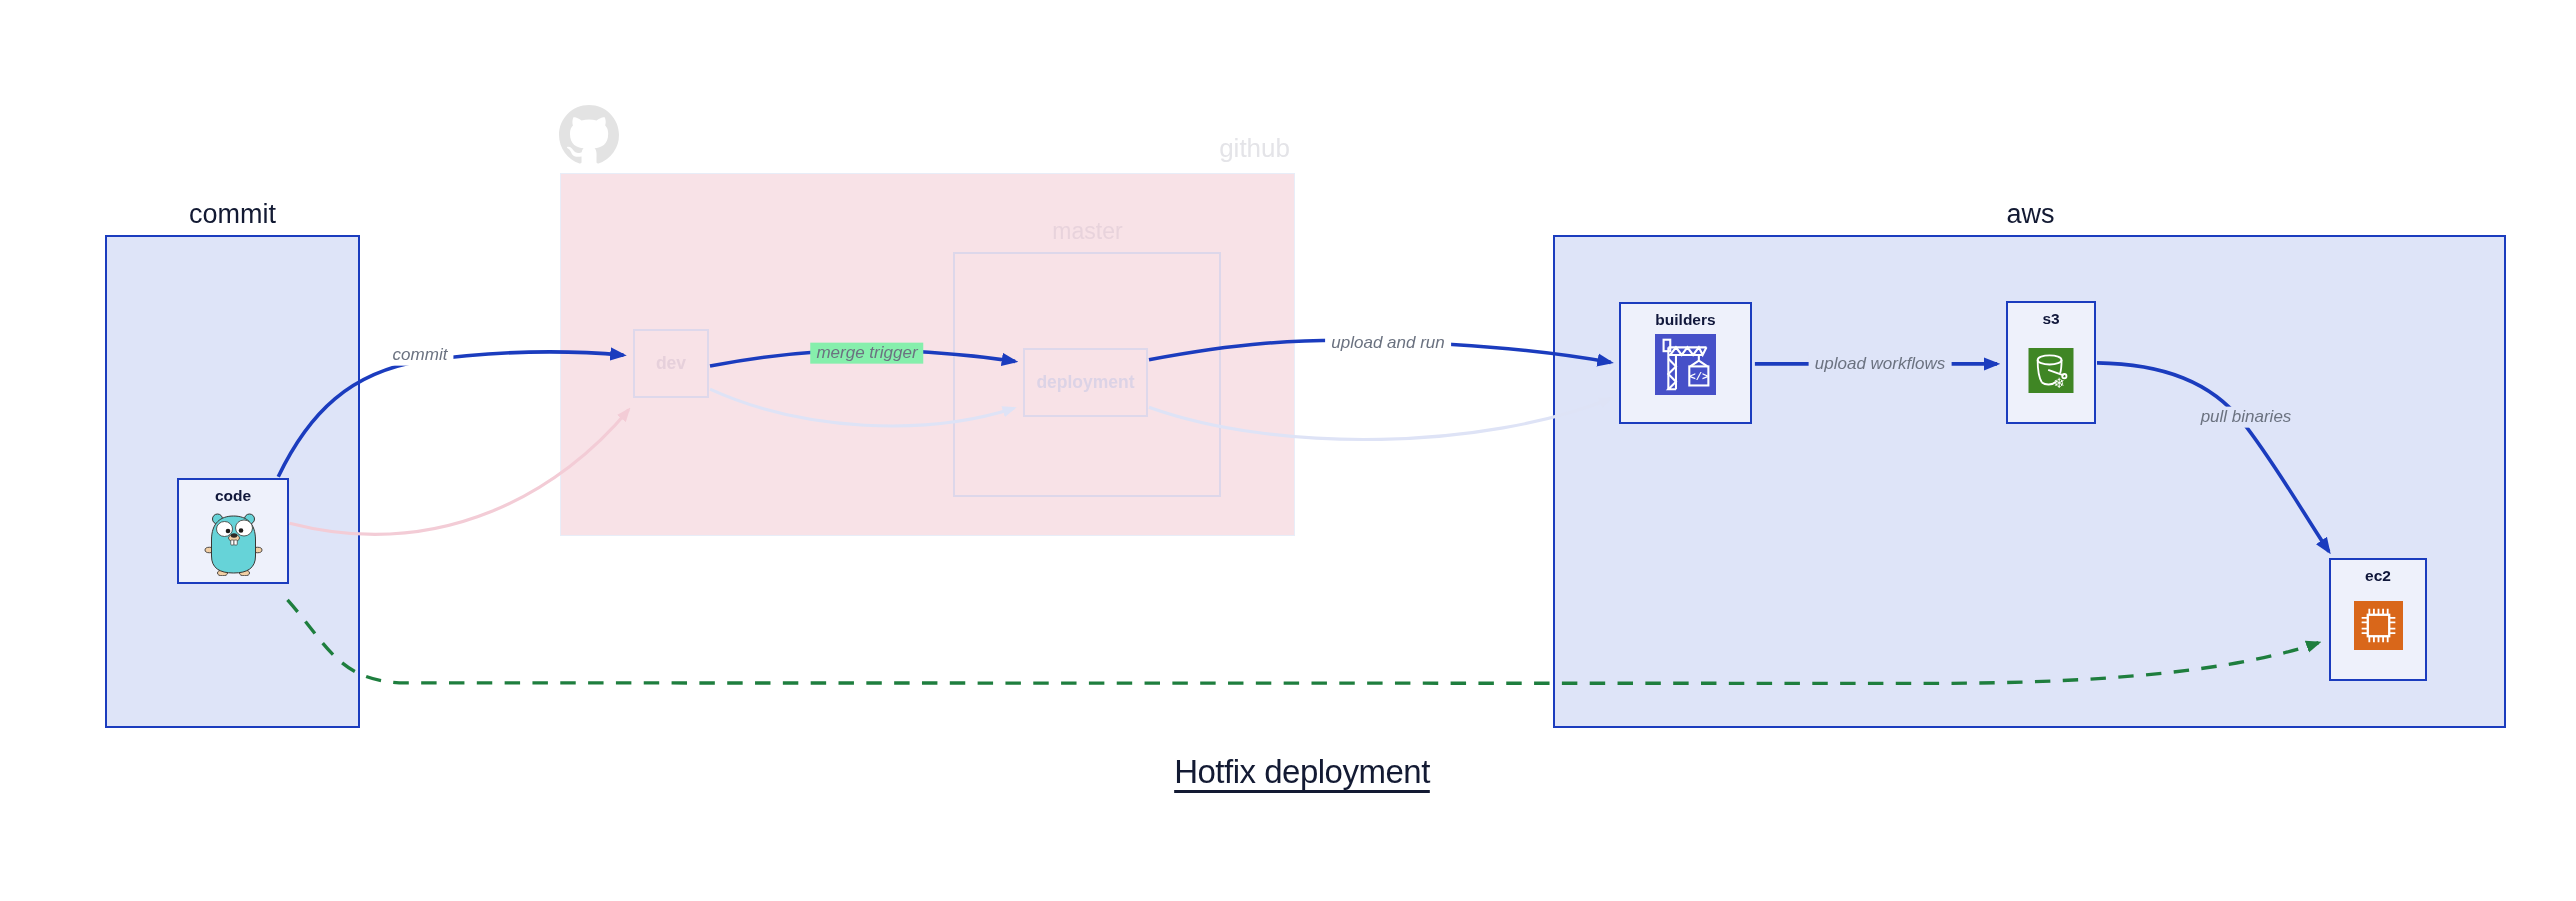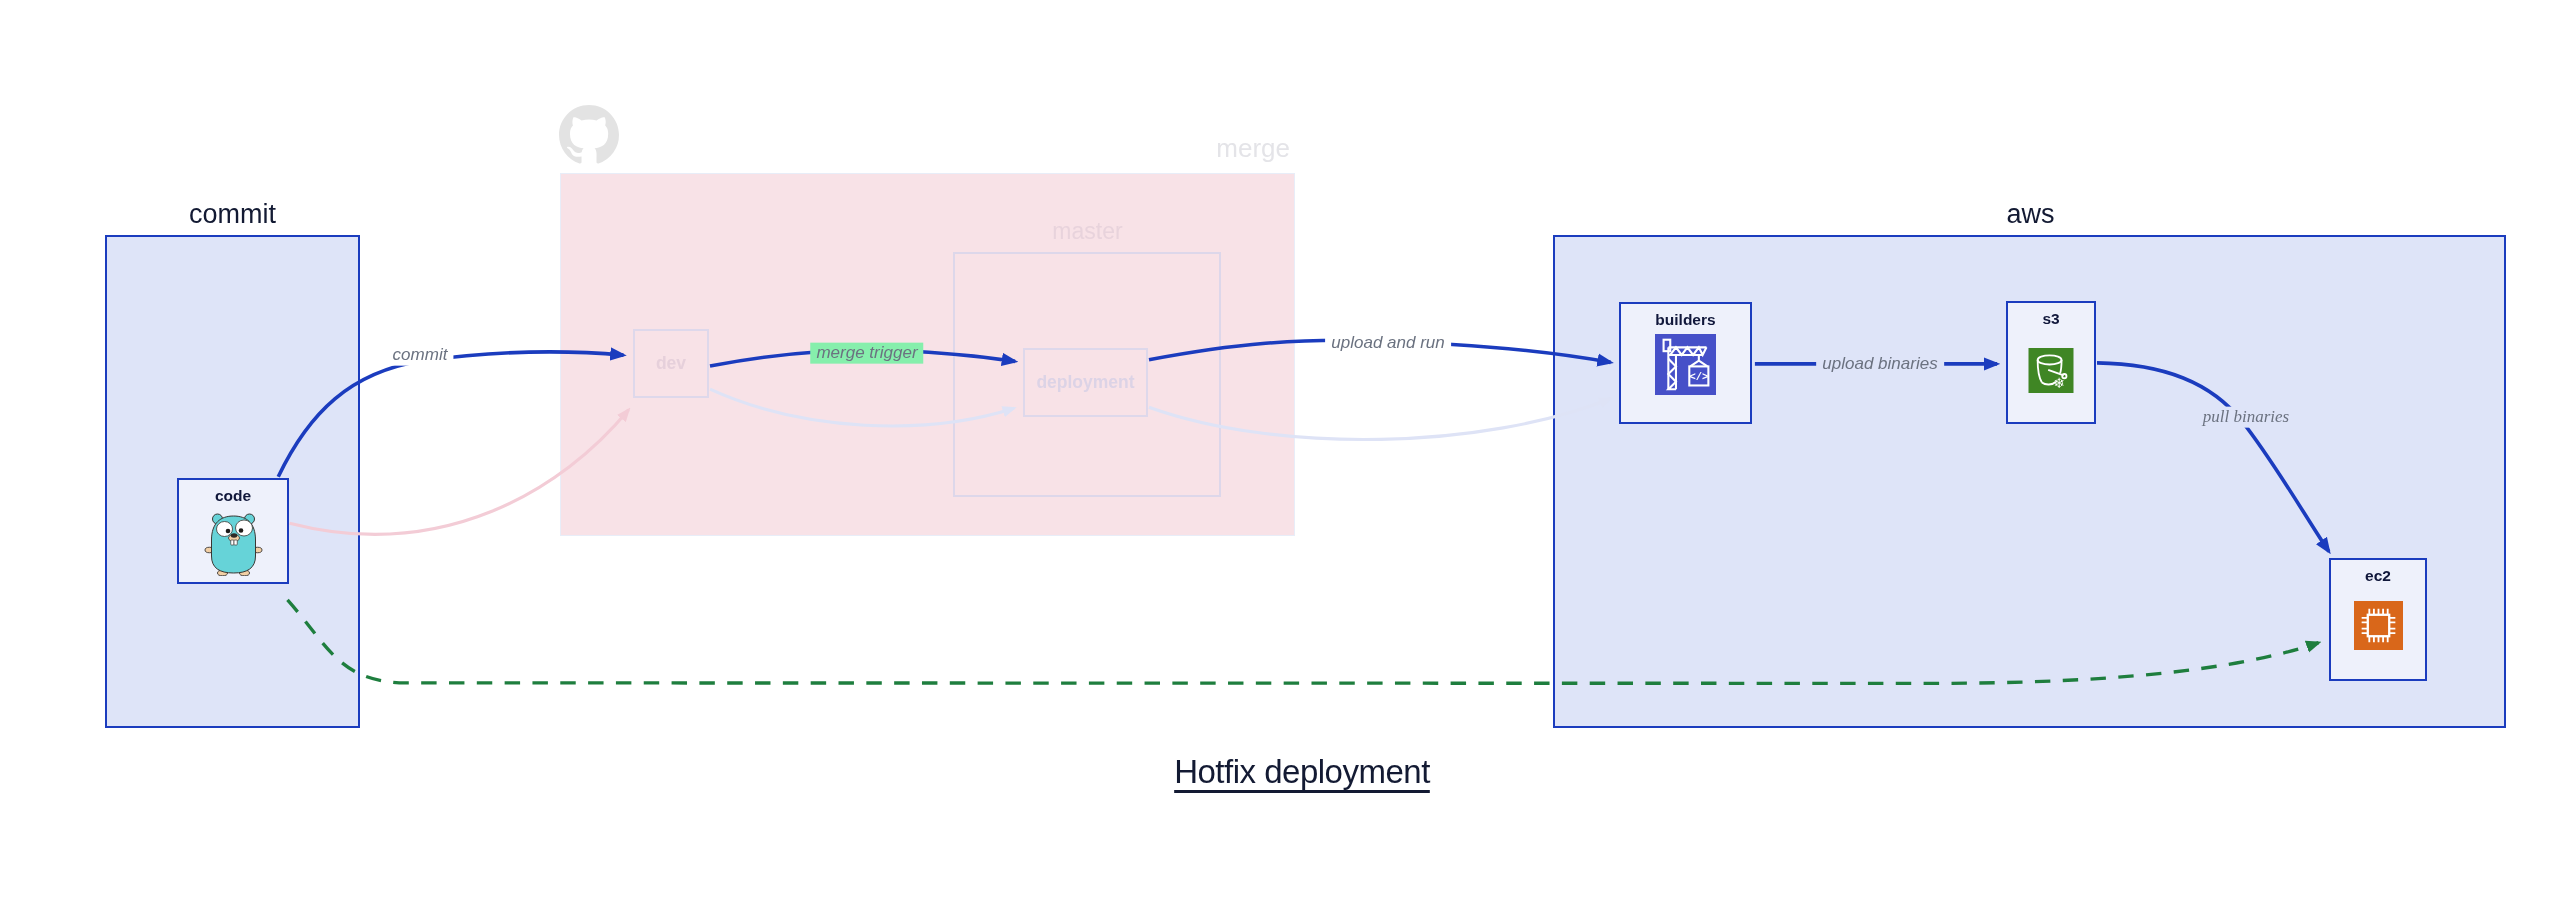--- a/index.html
+++ b/index.html
@@ -47,21 +47,21 @@
 
   <div class="group group-local" style="left:105px;top:235px;width:255px;height:493px;"></div>
   <div class="group-label" style="left:105px;top:199px;width:255px;">commit</div>
 
   <div class="group group-github" style="left:560px;top:173px;width:735px;height:363px;"></div>
   <span style="position:absolute;left:559px;top:105px;">
     <svg width="60" height="60" viewBox="0 0 16 16">
       <path fill="#e3e3e3" fill-rule="evenodd" d="M8 0C3.58 0 0 3.58 0 8c0 3.54 2.29 6.53 5.47 7.59.4.07.55-.17.55-.38 0-.19-.01-.82-.01-1.49-2.01.37-2.53-.49-2.69-.94-.09-.23-.48-.94-.82-1.13-.28-.15-.68-.52-.01-.53.63-.01 1.08.58 1.23.82.72 1.21 1.87.87 2.33.66.07-.52.28-.87.51-1.07-1.78-.2-3.64-.89-3.64-3.95 0-.87.31-1.59.82-2.15-.08-.2-.36-1.02.08-2.12 0 0 .67-.21 2.2.82.64-.18 1.32-.27 2-.27s1.36.09 2 .27c1.53-1.04 2.2-.82 2.2-.82.44 1.1.16 1.92.08 2.12.51.56.82 1.27.82 2.15 0 3.07-1.87 3.75-3.65 3.95.29.25.54.73.54 1.48 0 1.07-.01 1.93-.01 2.2 0 .21.15.46.55.38A8.01 8.01 0 0 0 16 8c0-4.42-3.58-8-8-8z"></path>
     </svg>
   </span>
-  <div class="label-github" style="left:1084px;top:133px;width:206px;">merge</div>
+  <div class="label-github" style="left:1084px;top:133px;width:206px;">github</div>
 
   <div class="box-master" style="left:953px;top:252px;width:268px;height:245px;"></div>
   <div class="label-master" style="left:1010px;top:218px;width:155px;">master</div>
 
   <div class="group group-aws" style="left:1553px;top:235px;width:953px;height:493px;"></div>
   <div class="group-label" style="left:1953px;top:199px;width:155px;">aws</div>
 
   <div class="node" style="left:177px;top:478px;width:112px;height:106px;">
     <div class="node-label">code</div>
     <span class="icon-tile">
@@ -173,19 +173,19 @@
     <path d="M 2230,698 C 2400,666 2520,657 2660,661 C 2840,666 3010,682 3126,703" fill="none" stroke="#1b3cbe" stroke-width="7" marker-end="url(#mBlue)"></path>
     <path d="M 3406,706 L 3876,706" fill="none" stroke="#1b3cbe" stroke-width="7" marker-end="url(#mBlue)"></path>
     <path d="M 4070,704 C 4200,706 4292,742 4352,818 C 4415,898 4478,1008 4520,1070" fill="none" stroke="#1b3cbe" stroke-width="7" marker-end="url(#mBlue)"></path>
 
     <path d="M 558,1164 C 636,1252 656,1318 775,1325 L 3750,1326 C 4080,1326 4340,1302 4500,1247" fill="none" stroke="#1e7e3e" stroke-width="6.5" stroke-dasharray="30 24" marker-end="url(#mGreen)"></path>
   </svg>
 
   <div class="edge-label bg-white" style="left:420px;top:355px;">commit</div>
   <div class="edge-label bg-pink" style="left:867px;top:353px;">merge trigger</div>
   <div class="edge-label bg-white" style="left:1388px;top:343px;">upload and run</div>
-  <div class="edge-label bg-lav" style="left:1880px;top:364px;">upload binaries</div>
-  <div class="edge-label bg-lav" style="left:2246px;top:417px;font-family:Liberation Serif, serif;">pull binaries</div>
+  <div class="edge-label bg-lav" style="left:1880px;top:364px;">upload workflows</div>
+  <div class="edge-label bg-lav" style="left:2246px;top:417px;">pull binaries</div>
 
   <div class="diagram-title">Hotfix deployment</div>
 
 </div>
 
 
 </body></html>

